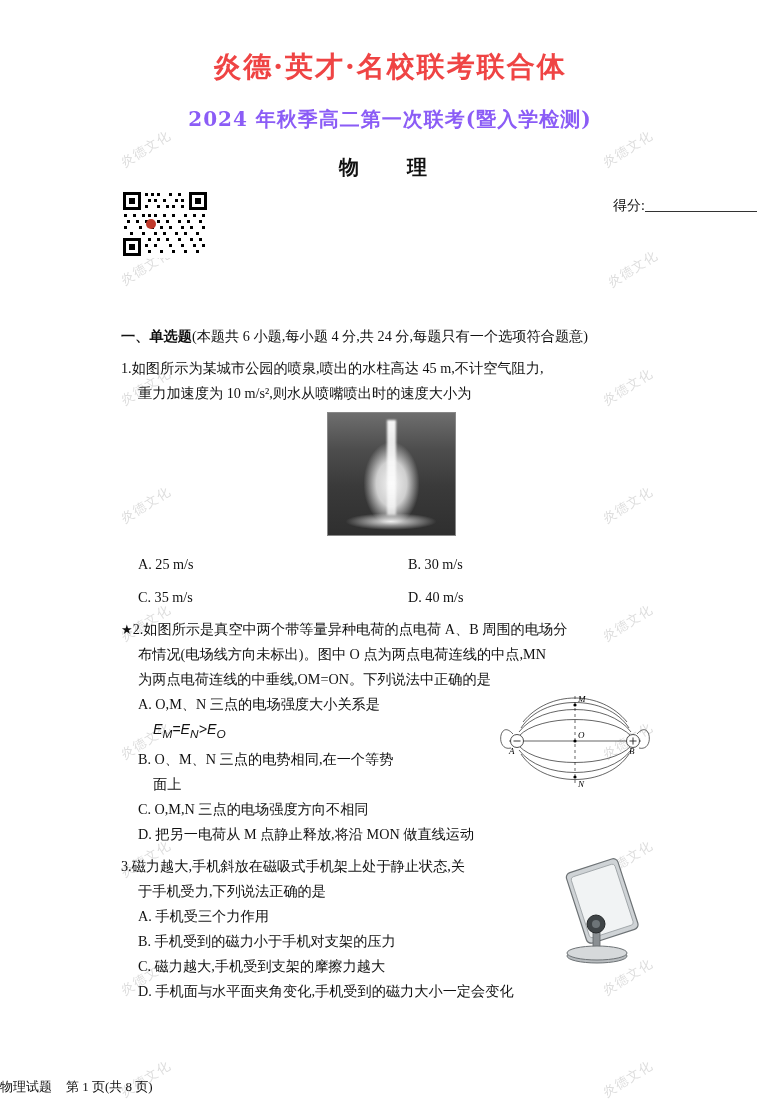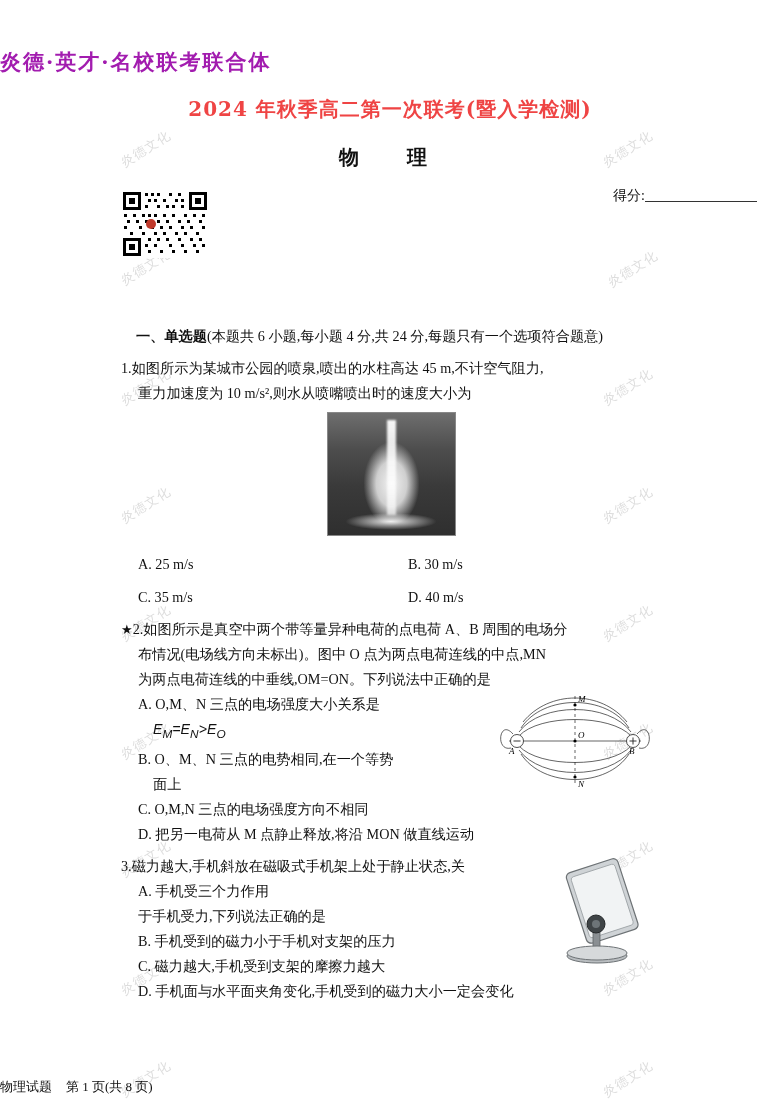--- a/index.html
+++ b/index.html
@@ -28,35 +28,36 @@
     color: #d8d8d8;
     font-size: 13px;
     letter-spacing: 1px;
     transform: rotate(-32deg);
     white-space: nowrap;
     user-select: none;
     opacity: .85;
   }
   
   .hdr-title {
+    text-align: center;
     font-family: "DejaVu Serif", serif;
     font-weight: bold;
-    font-size: 21px;
+    font-size: 28px;
     letter-spacing: 2px;
     margin-top: 48px;
-    color: #a21caf;
+    color: #ef4444;
   }
   .hdr-sub {
     text-align: center;
     font-family: "DejaVu Serif", serif;
     font-weight: bold;
     font-size: 20px;
     letter-spacing: 1px;
     margin-top: 20px;
-    color: #ef4444;
+    color: #8b5cf6;
   }
   .subject {
     text-align: center;
     font-family: "DejaVu Serif", serif;
     font-weight: bold;
     font-size: 20px;
     letter-spacing: 14px;
     margin-top: 21px;
   }
   .timeline {
@@ -90,21 +91,21 @@
 
   
   .content {
     position: absolute;
     left: 121px;
     top: 276px;
     width: 540px;
     font-size: 14.2px;
     line-height: 25px;
   }
-  .sec-title { font-weight: bold; margin-left: 15px; }
+  .sec-title { font-weight: bold; }
   .q { margin-top: 7px; }
   .hang { padding-left: 17px; text-indent: -17px; }
   .hang2 { padding-left: 17px; }
   .opts { display: flex; margin-top: 8px; }
   .opts > div { width: 50%; padding-left: 17px; }
   em, i { font-style: italic; font-family: Liberation Sans, sans-serif; }
   .figwrap { text-align: center; margin: 6px 0 4px; }
   .star { font-size: 13px; }
 
   
@@ -363,22 +364,22 @@
 
             <ellipse cx="60" cy="98" rx="30" ry="7" fill="#b9bdc0" stroke="#6d7275" stroke-width="1"></ellipse>
             <ellipse cx="60" cy="95" rx="30" ry="7" fill="#d6d9db" stroke="#6d7275" stroke-width="1"></ellipse>
           </g>
         </svg>
       </div>
       <div style="width:410px">
         <div class="hang">
           <span>3.</span><span>磁力越大,手机斜放在磁吸式手机架上处于静止状态,关</span>
         </div>
+        <div class="hang2">于手机受力,下列说法正确的是</div>
         <div class="hang2">A. 手机受三个力作用</div>
-        <div class="hang2">于手机受力,下列说法正确的是</div>
       </div>
       <div class="hang2">B. 手机受到的磁力小于手机对支架的压力</div>
       <div class="hang2">C. 磁力越大,手机受到支架的摩擦力越大</div>
       <div class="hang2">D. 手机面与水平面夹角变化,手机受到的磁力大小一定会变化</div>
     </div>
 
   </div>
 
   <div class="footer-page">
     <span>物理试题</span><span class="gap"></span><span>第 1 页(共 8 页)</span>

